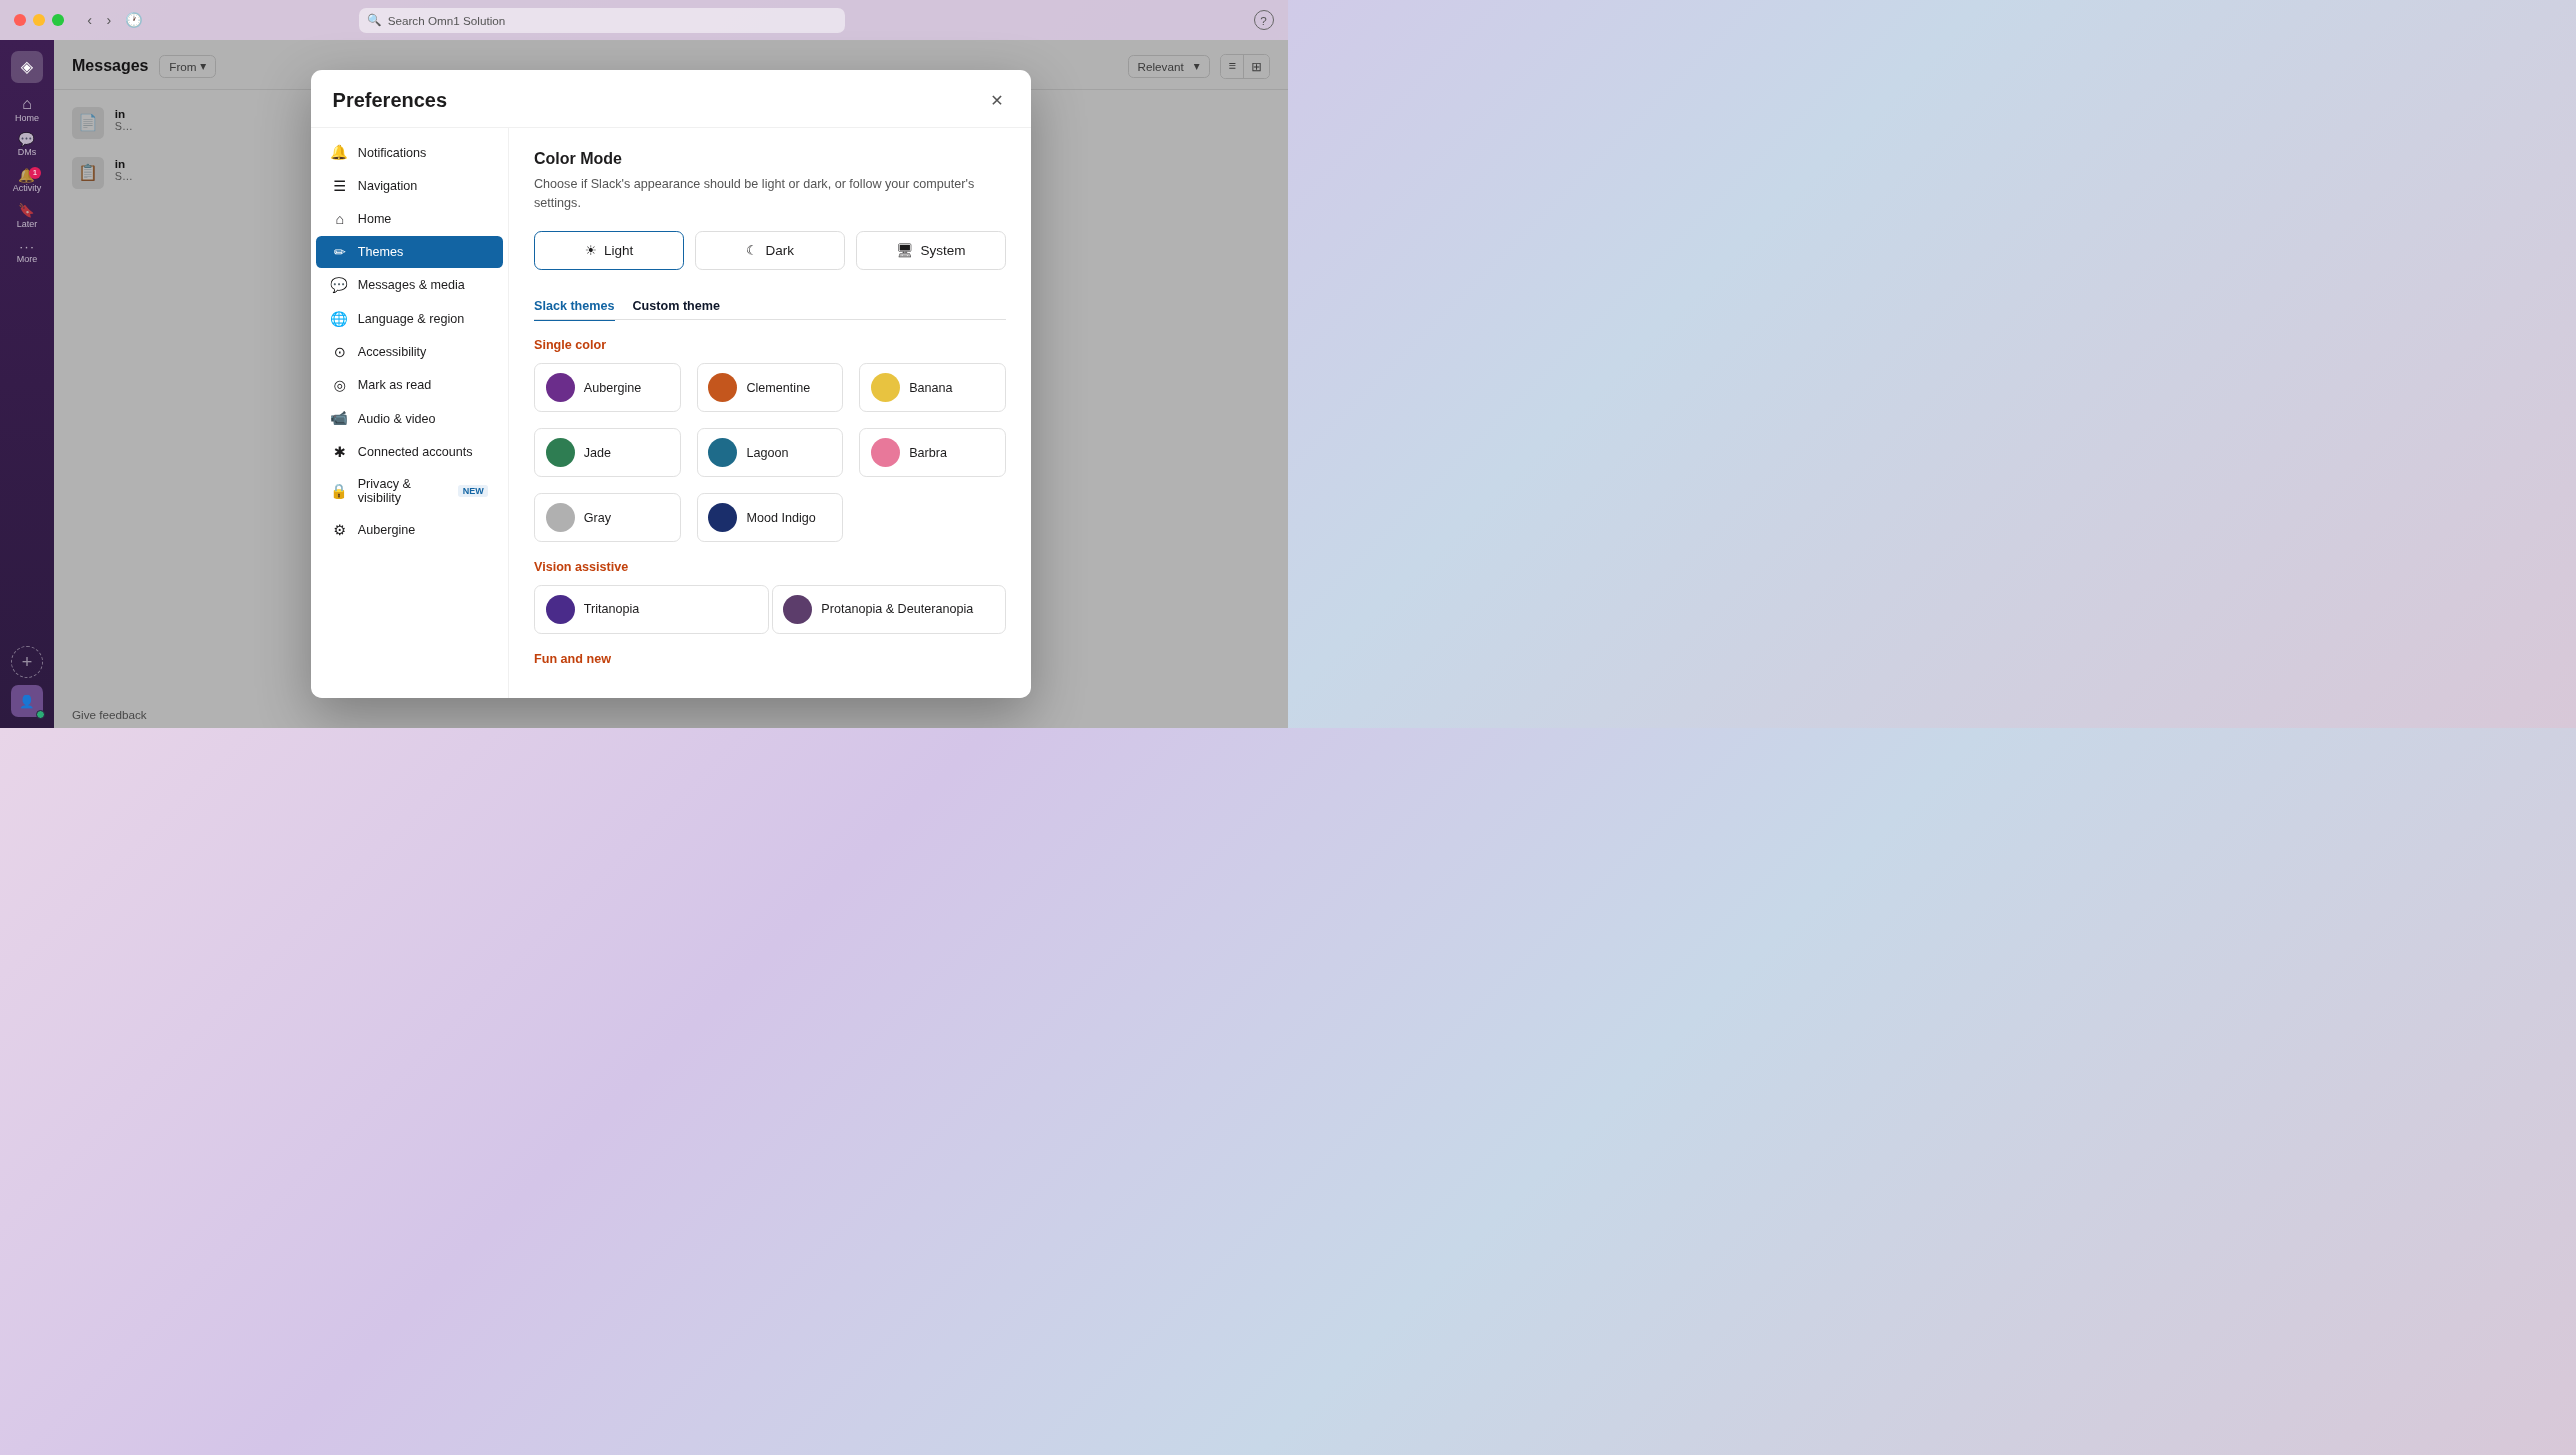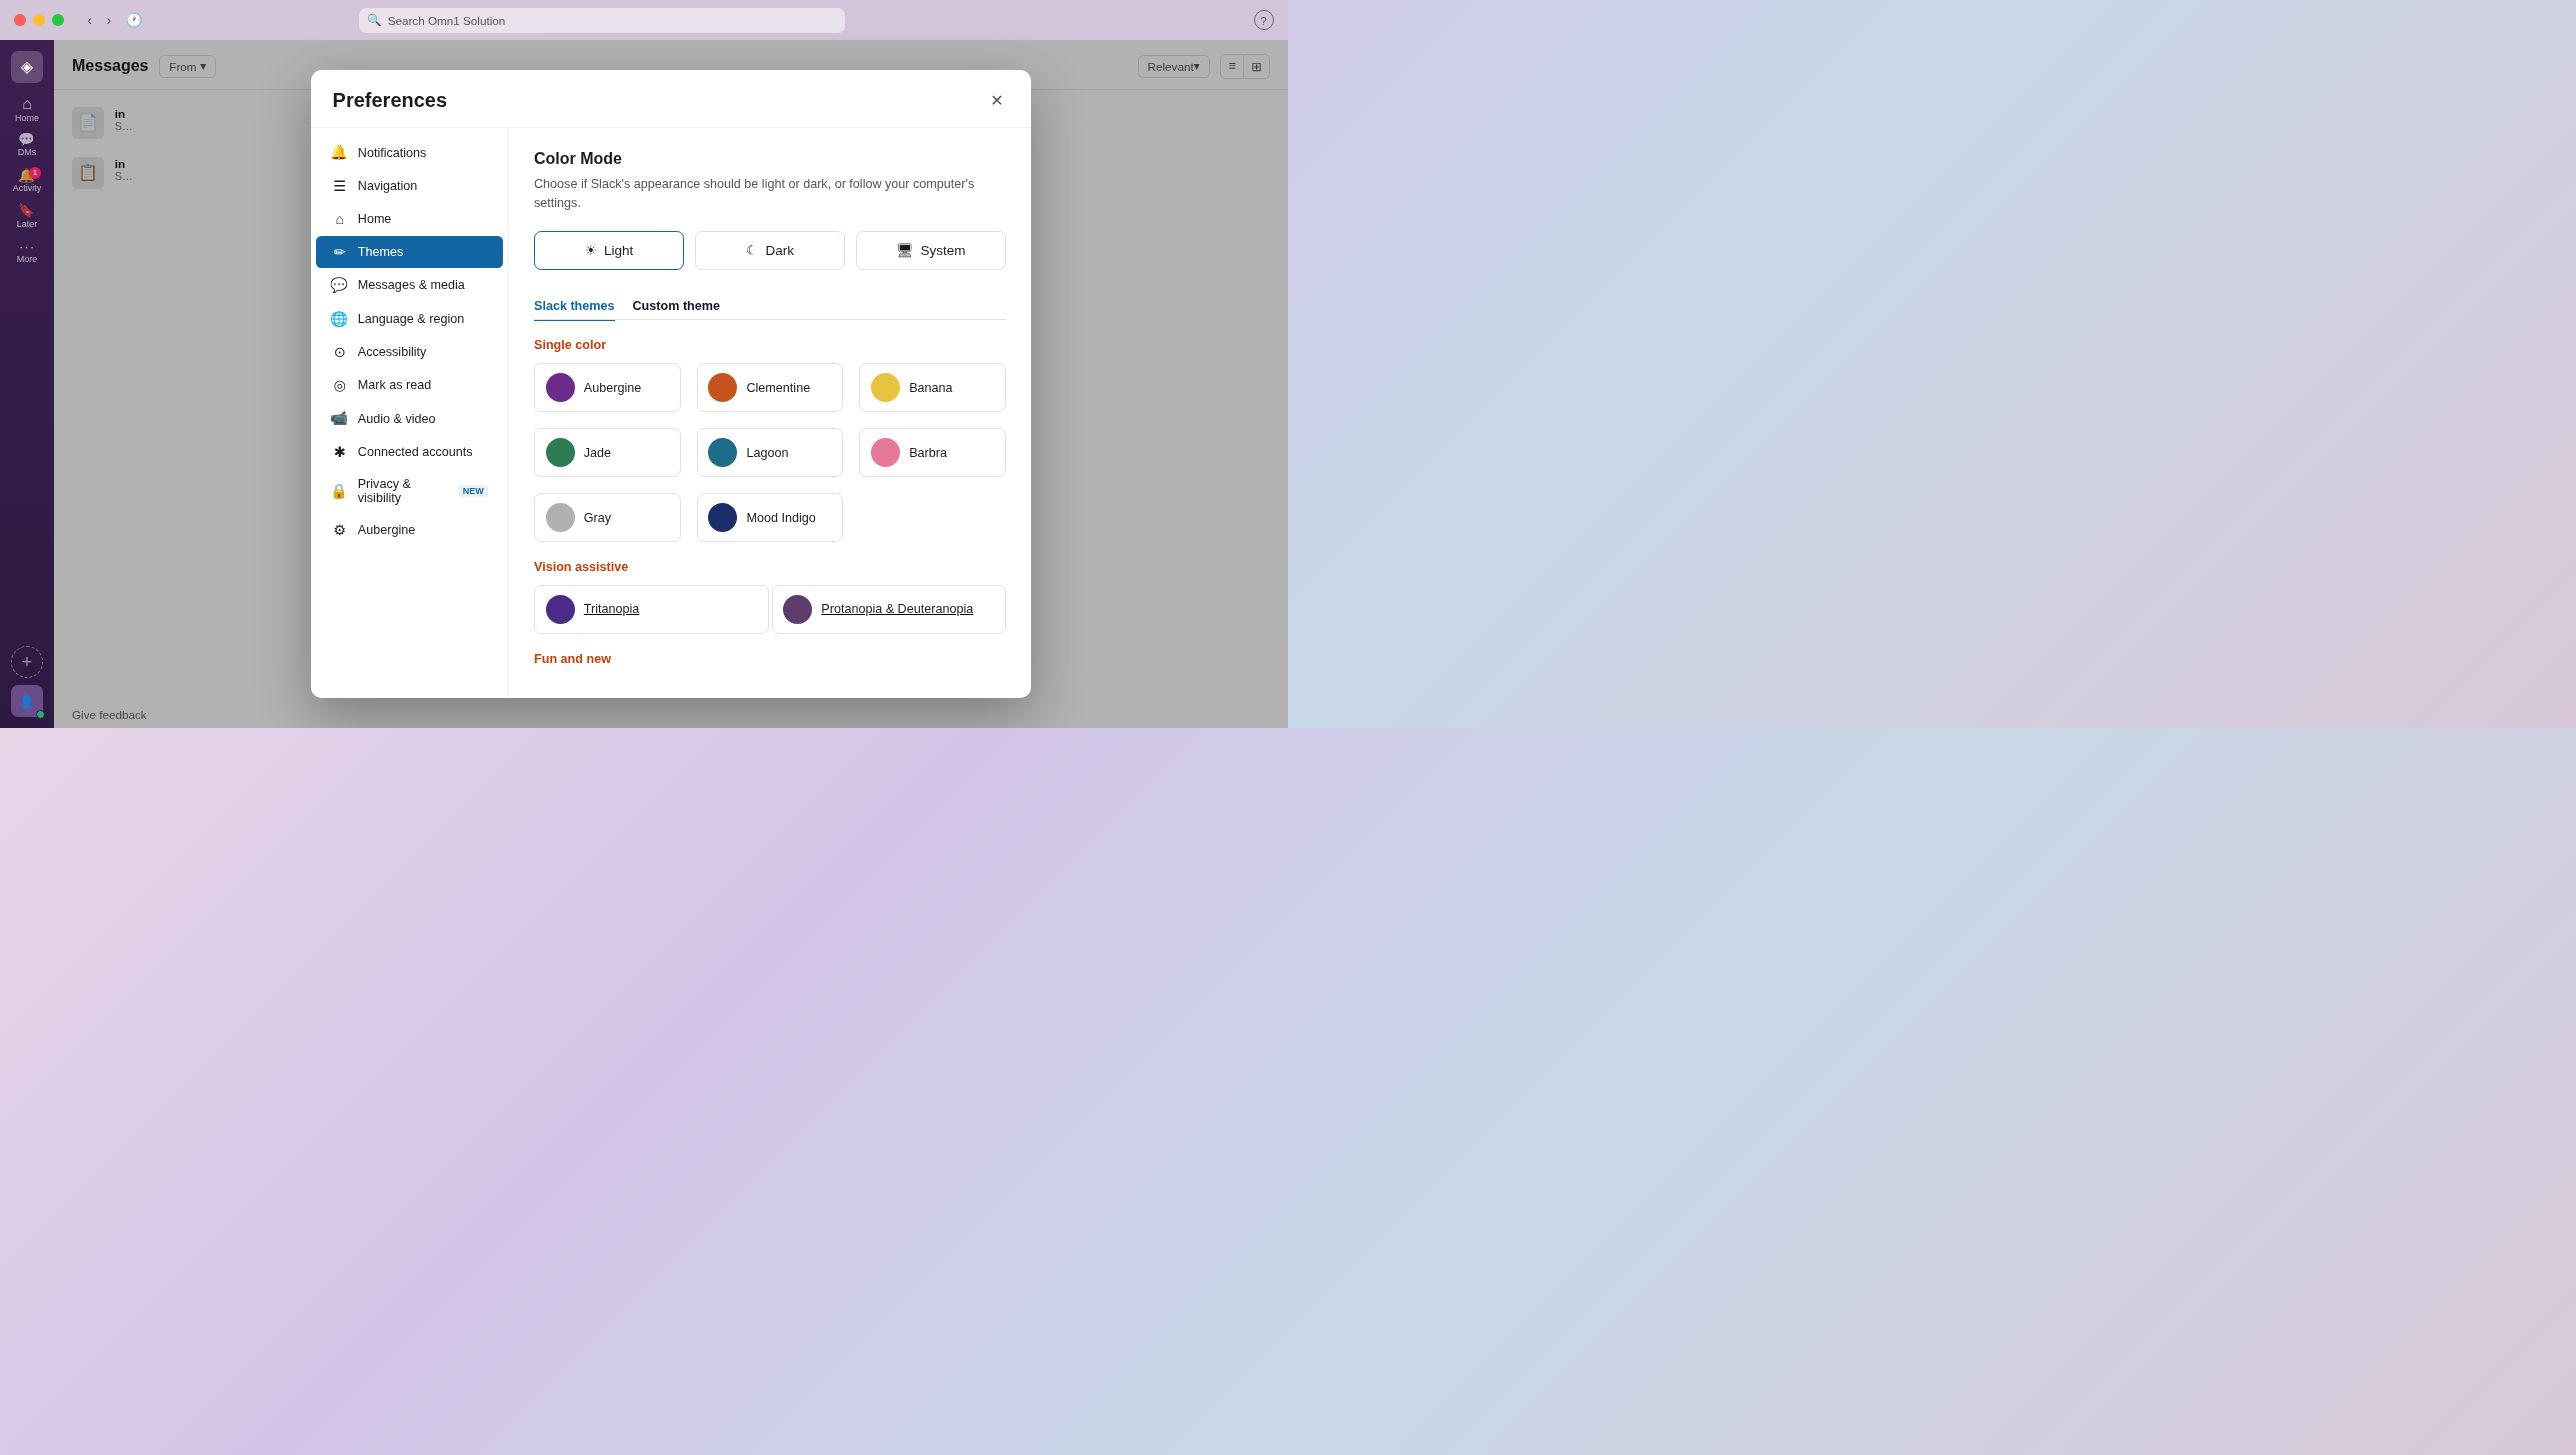--- a/index.html
+++ b/index.html
@@ -206,21 +206,21 @@
       border-radius: 5.4px;
       background: white;
       cursor: pointer;
       font-size: 11.7px;
       color: #555;
     }
     .sort-btn {
       margin-left: auto;
       display: flex;
       align-items: center;
-      gap: 0;
+      gap: 10px;
       padding: 3.6px 9px;
       border: 0.9px solid #ddd;
       border-radius: 5.4px;
       background: white;
       cursor: pointer;
       font-size: 11.7px;
       color: #555;
     }
     .view-toggles {
       display: flex;
@@ -444,21 +444,20 @@
       display: grid;
       grid-template-columns: 1fr 1fr 1fr;
       gap: 16px;
       margin-bottom: 18px;
     }
     .color-grid-2col {
       display: grid;
       grid-template-columns: 1fr 1fr;
       gap: 3px;
       margin-bottom: 18px;
-      text-decoration: underline;
     }
     .color-option {
       display: flex;
       align-items: center;
       gap: 9px;
       padding: 9px 10.8px;
       border: 0.9px solid #e0e0e0;
       border-radius: 7.2px;
       cursor: pointer;
       background: white;

